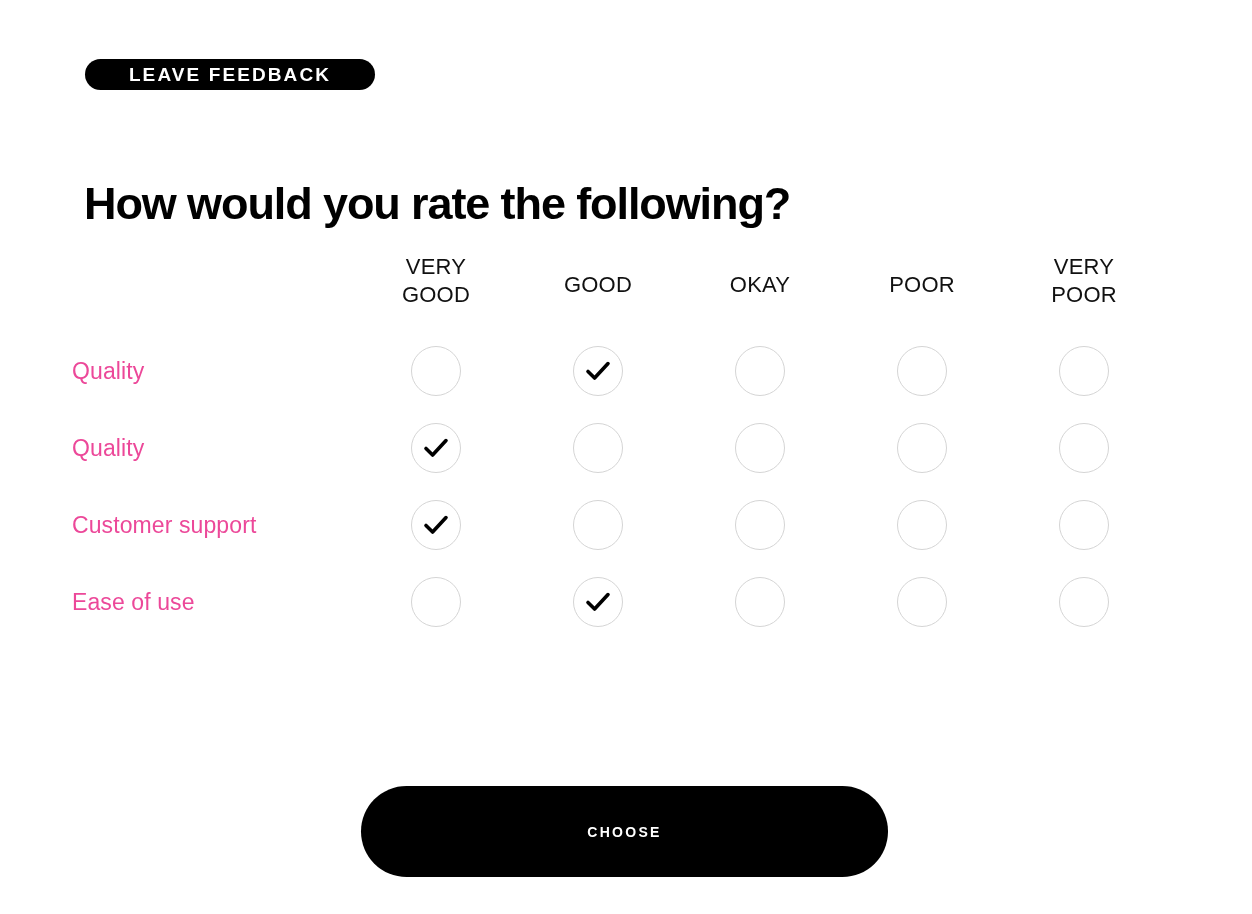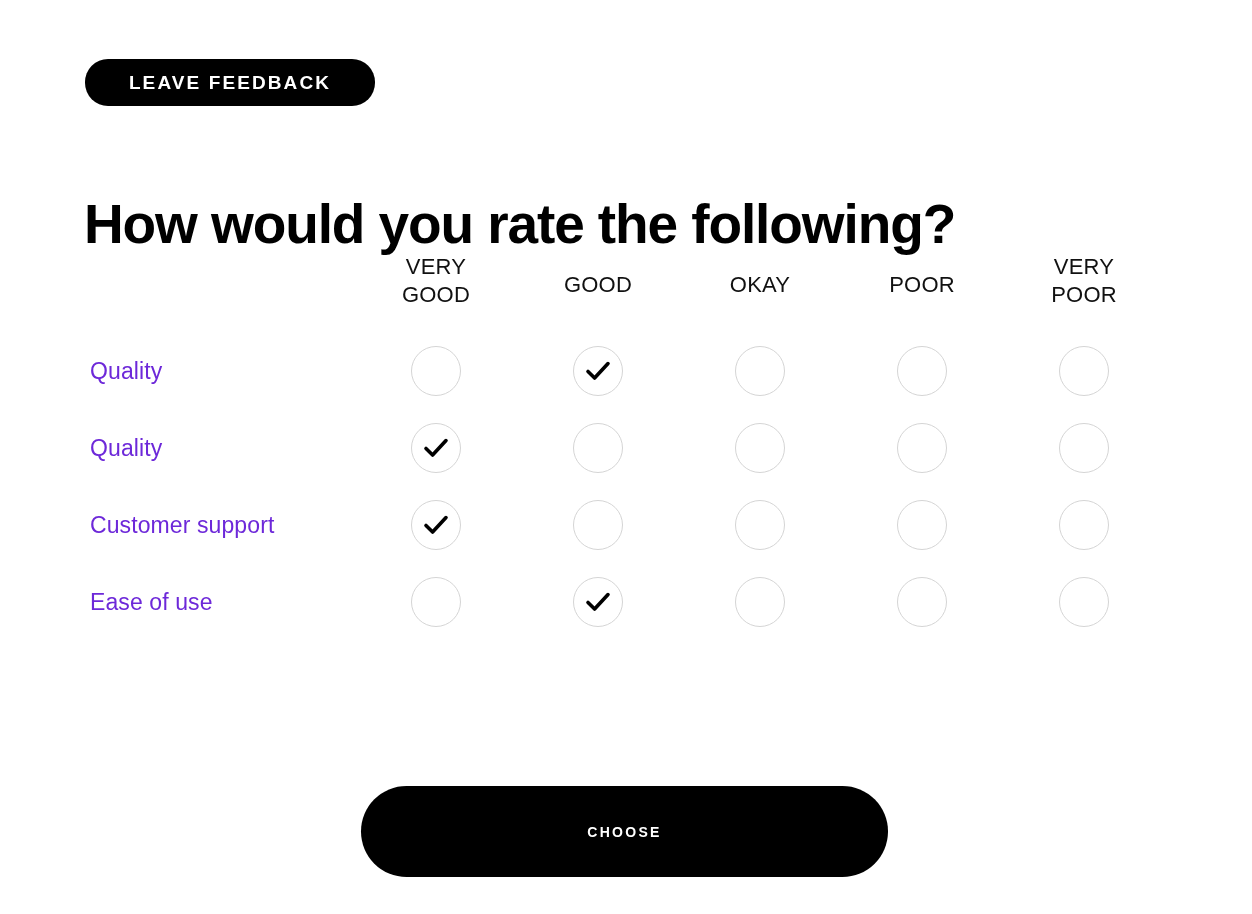--- a/index.html
+++ b/index.html
@@ -23,21 +23,21 @@
     width: 1252px;
     height: 914px;
   }
 
   
   .badge {
     position: absolute;
     left: 85px;
     top: 59px;
     width: 290px;
-    height: 47px;
+    height: 31px;
     background: #000000;
     border-radius: 23px;
     display: flex;
     align-items: center;
     justify-content: center;
     box-sizing: border-box;
   }
   .badge-label {
     color: #ffffff;
     font-size: 19px;
@@ -45,22 +45,22 @@
     letter-spacing: 2.1px;
     line-height: 1;
     text-transform: uppercase;
     white-space: nowrap;
   }
 
   
   .title {
     position: absolute;
     left: 84px;
-    top: 156px;
-    font-size: 55px;
+    top: 148px;
+    font-size: 45px;
     font-weight: bold;
     letter-spacing: -1.1px;
     line-height: 1.14;
     white-space: nowrap;
     color: #000000;
   }
 
   
   .matrix {
     position: absolute;
@@ -79,26 +79,26 @@
     letter-spacing: 0.2px;
     color: #111111;
     text-transform: uppercase;
   }
   
   .col-header.one-line { top: 271px; }
   .col-header.two-line { top: 253px; }
 
   .row-label {
     position: absolute;
-    left: 90px;
+    left: 72px;
     width: 320px;
     font-size: 23px;
     font-weight: 400;
     letter-spacing: 0.1px;
-    color: #6d28d9;
+    color: #ec4899;
     line-height: 1;
     white-space: nowrap;
   }
 
   .opt {
     position: absolute;
     width: 50px;
     height: 50px;
     border-radius: 50%;
     border: 1.6px solid #d5d5d5;

